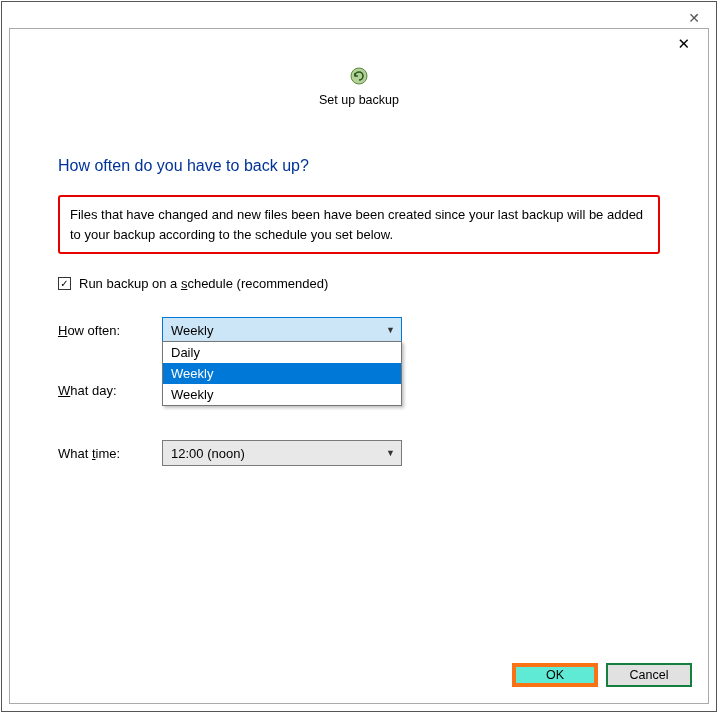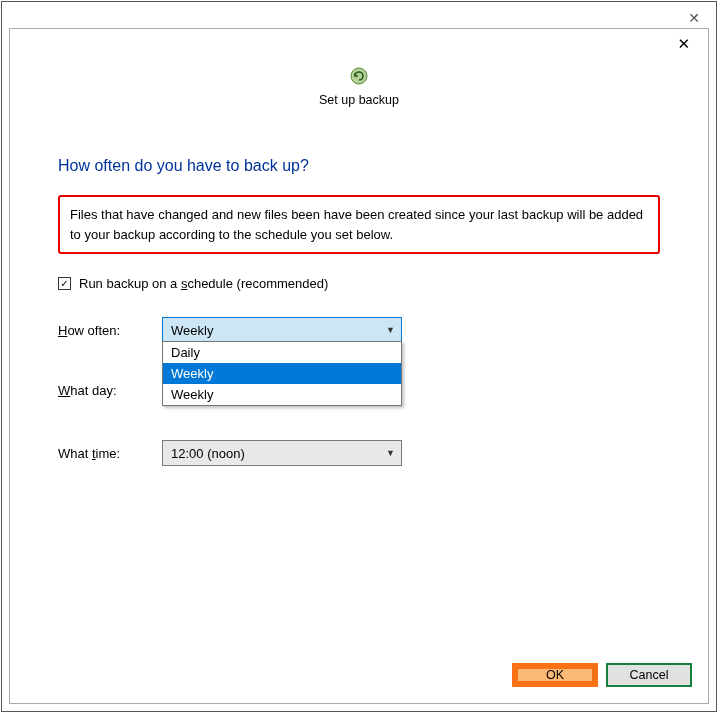--- a/index.html
+++ b/index.html
@@ -149,22 +149,22 @@
       height: 24px;
       border: 2px solid #15803d;
       background: #e1e1e1;
       font-size: 12.5px;
       cursor: pointer;
       display: inline-flex;
       align-items: center;
       justify-content: center;
     }
     .btn.primary {
-      border: 6px solid #f97316;
-      background: #fdba74;
+      border: 4px solid #f97316;
+      background: #5eead4;
     }
     .row-gap { height: 30px; }
   </style>
 </head>
 <body>
 
 <div class="outer-frame">
   <div class="parent-close">✕</div>
 
   <div class="inner-window">

